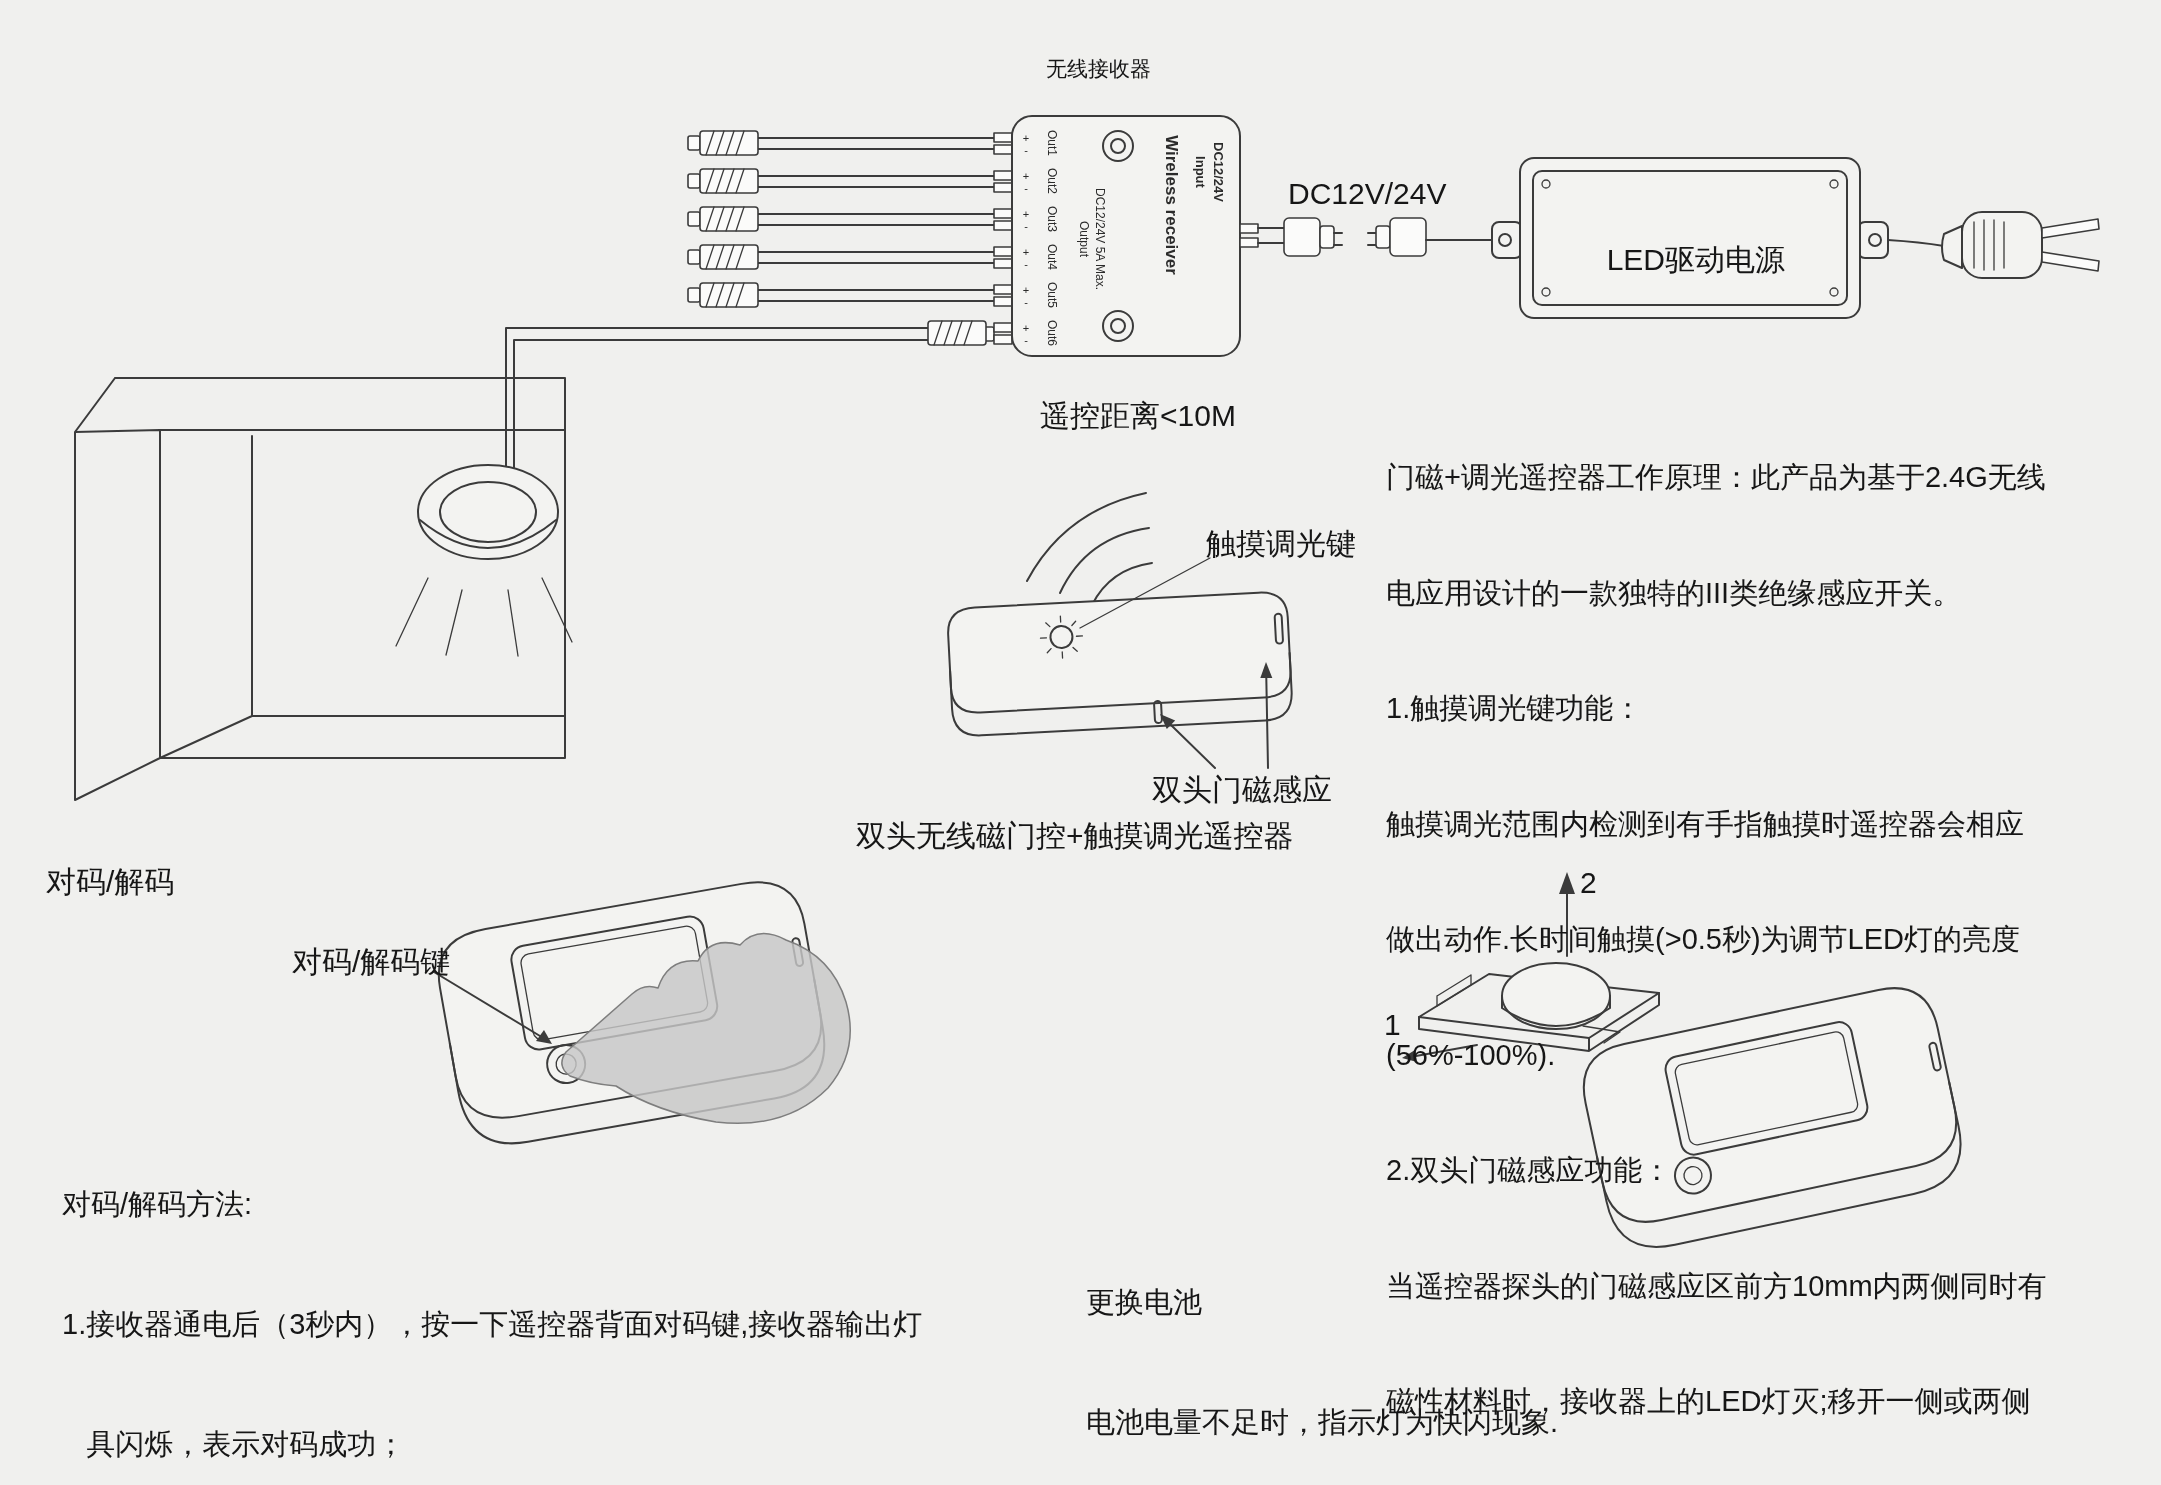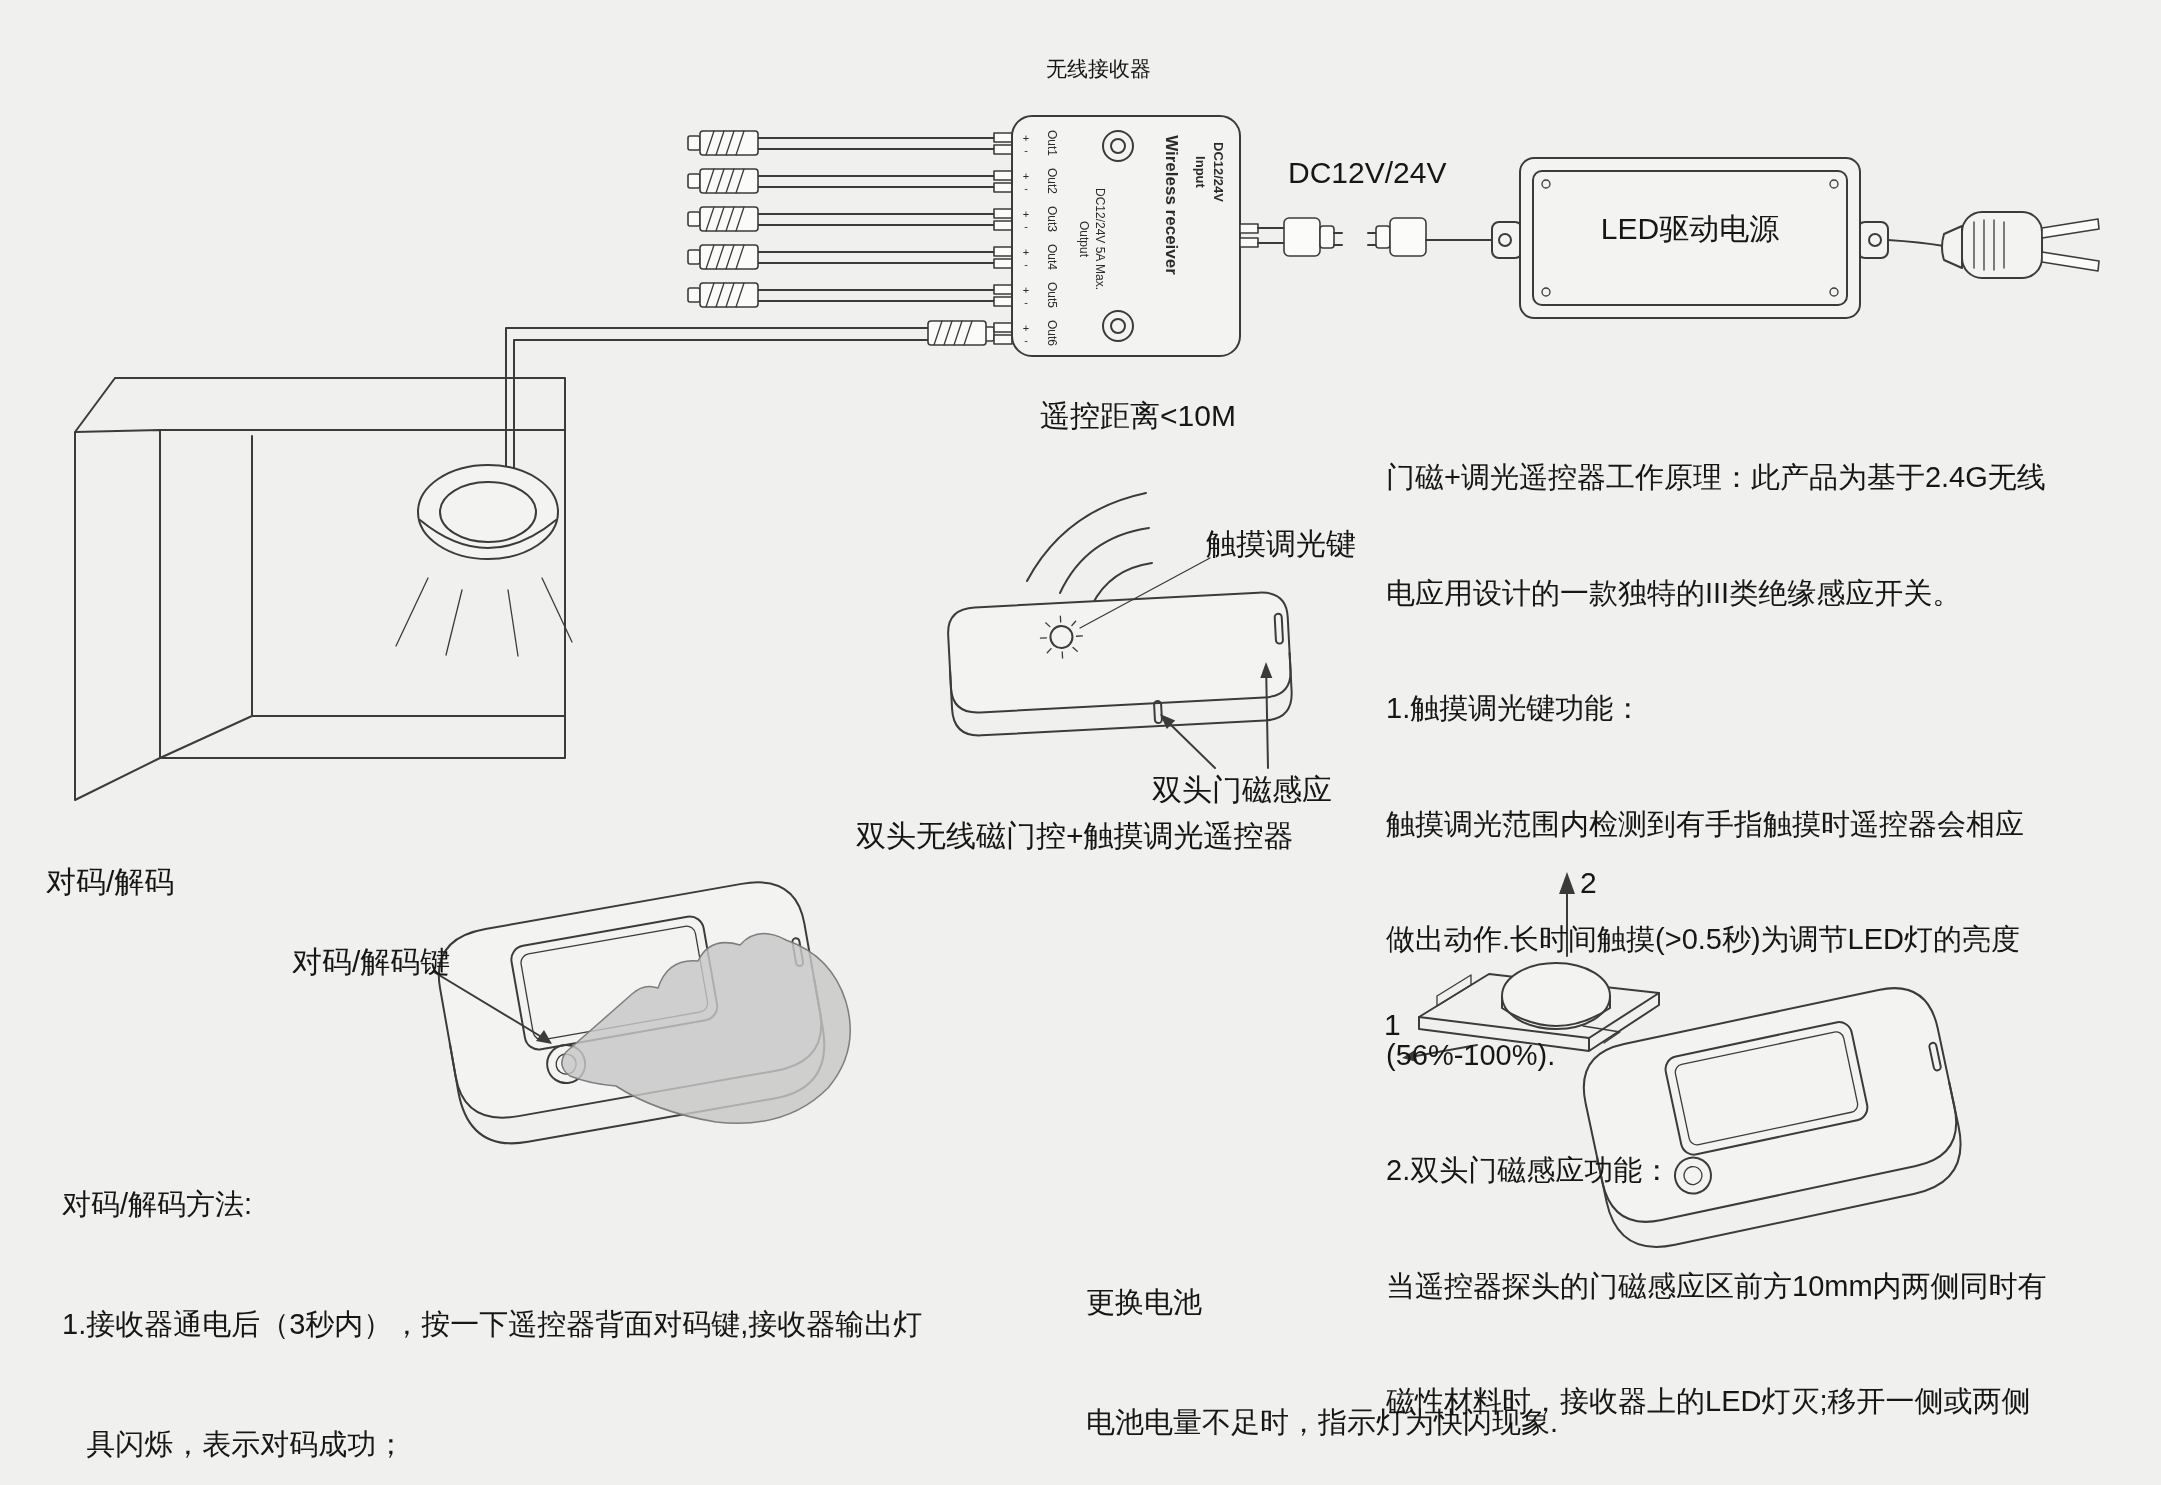--- a/index.html
+++ b/index.html
@@ -218,22 +218,22 @@
     <path class="s" d="M1590,1120 V1165 Q1590,1222 1648,1222 H1892 Q1950,1222 1950,1165 V1120"></path>
     <rect class="s" x="1675" y="1038" width="190" height="100" rx="13"></rect>
     <rect class="thin" x="1684" y="1047" width="172" height="82" rx="8"></rect>
     <circle class="s" cx="1680" cy="1158" r="18"></circle>
     <circle class="thin" cx="1680" cy="1158" r="9"></circle>
     <rect class="s" x="1938" y="1078" width="7" height="28" rx="3.5"></rect>
   </g>
 </svg>
 
 <div class="label fs31" style="left:1046px;top:55px">无线接收器</div>
-<div class="label fs30" style="left:1288px;top:156px">DC12V/24V</div>
-<div class="label fs30" style="left:1595px;top:209px;width:190px;text-align:center">LED驱动电源</div>
+<div class="label fs30" style="left:1288px;top:177px">DC12V/24V</div>
+<div class="label fs30" style="left:1595px;top:240px;width:190px;text-align:right">LED驱动电源</div>
 <div class="label fs30" style="left:1040px;top:396px">遥控距离&lt;10M</div>
 <div class="label fs30" style="left:1206px;top:524px">触摸调光键</div>
 <div class="label fs30" style="left:1152px;top:770px">双头门磁感应</div>
 <div class="label fs30" style="left:856px;top:816px">双头无线磁门控+触摸调光遥控器</div>
 
 <div class="block principle" style="left:1386px;top:381px">
   <div>门磁+调光遥控器工作原理：此产品为基于2.4G无线</div>
   <div>电应用设计的一款独特的III类绝缘感应开关。</div>
   <div>1.触摸调光键功能：</div>
   <div>触摸调光范围内检测到有手指触摸时遥控器会相应</div>

